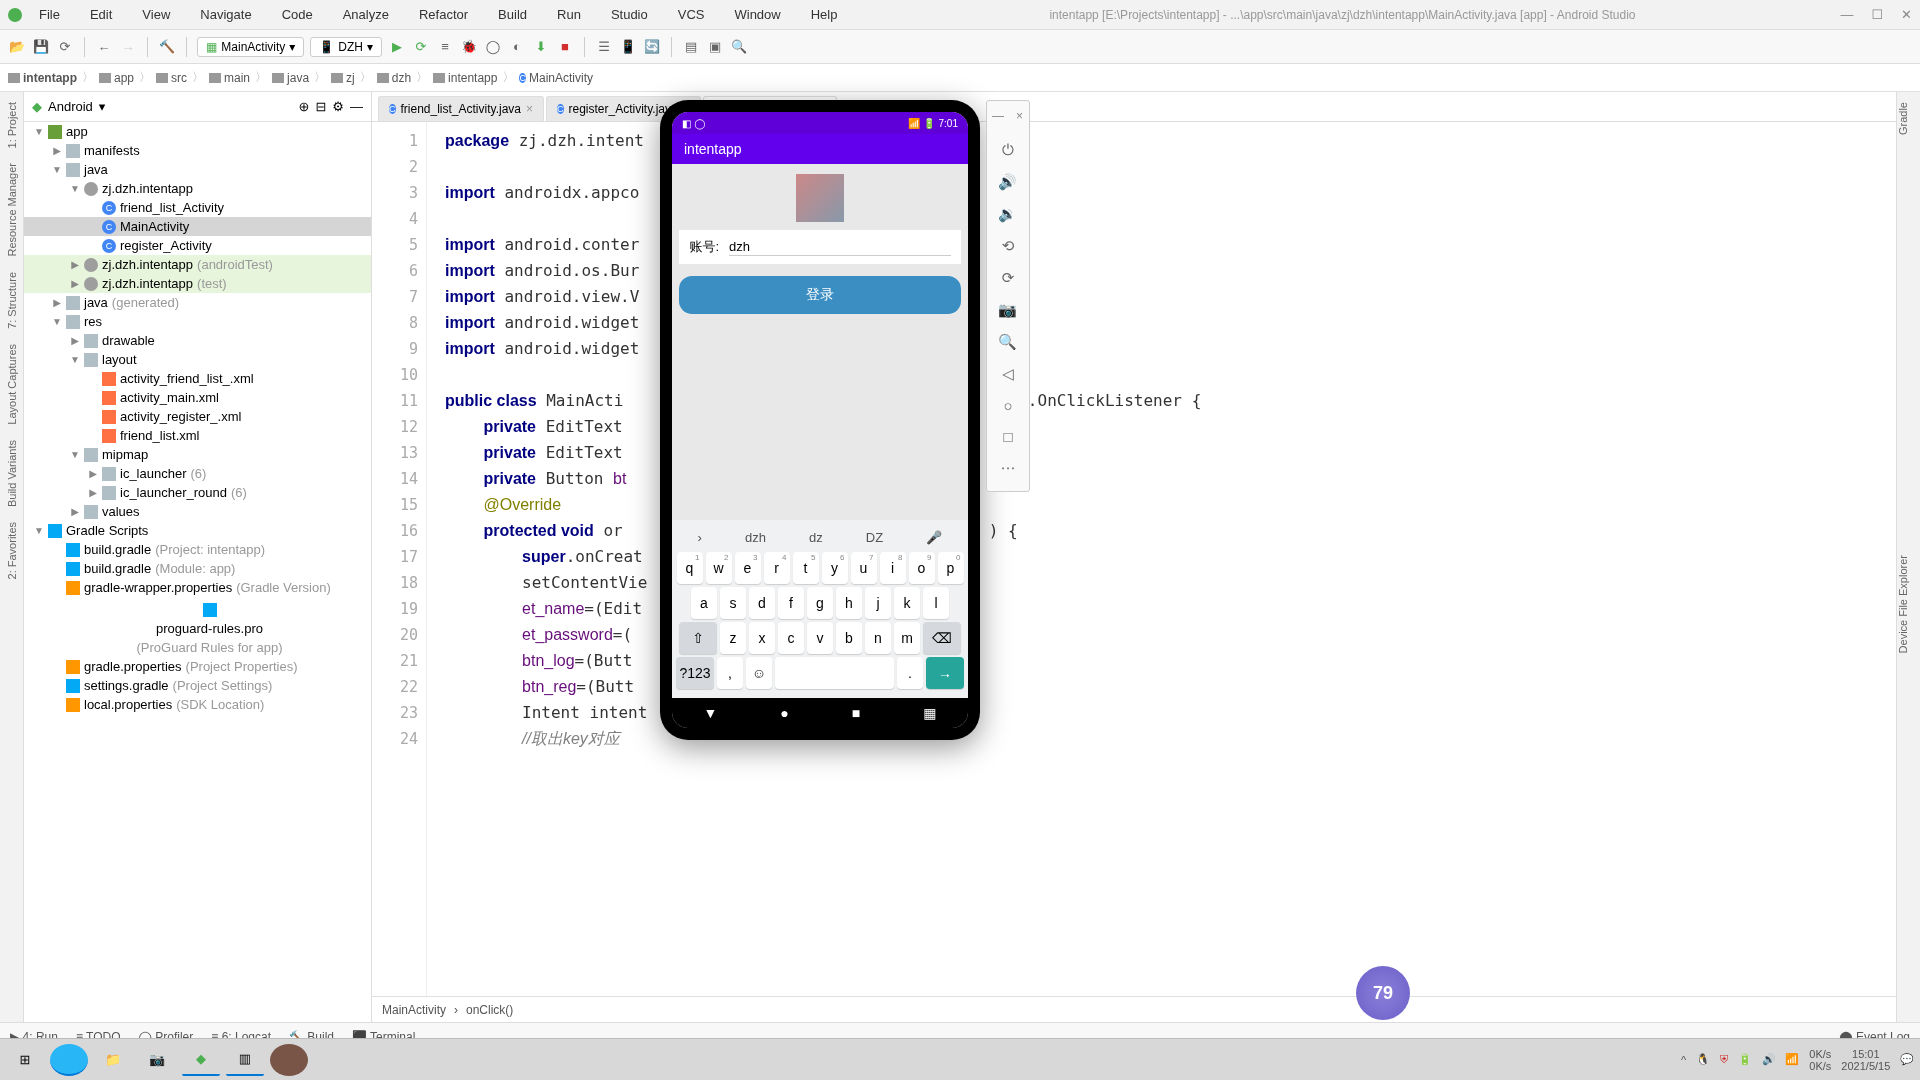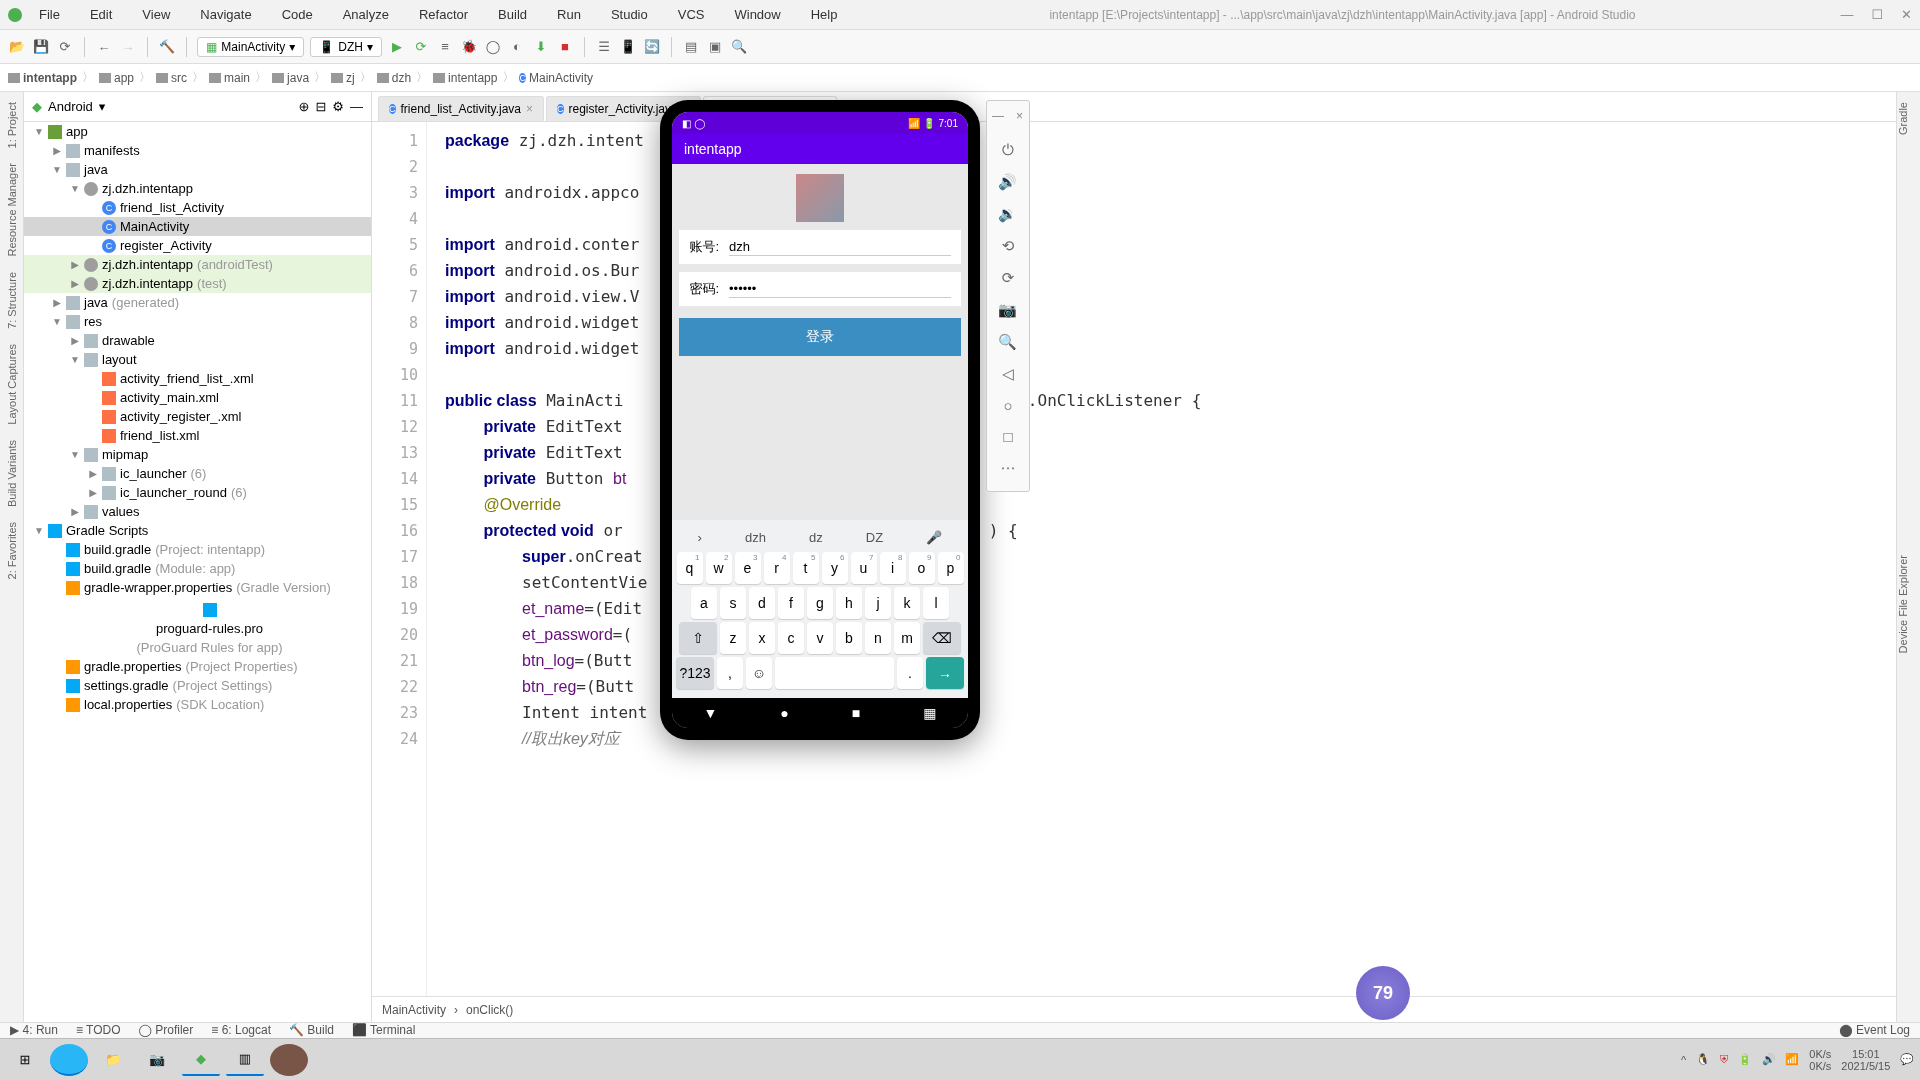--- a/index.html
+++ b/index.html
@@ -45,37 +45,37 @@
 .tab .close { color:#999; }
 .code-body { flex:1; display:flex; position:relative; overflow:hidden; }
 .gutter { width:55px; background:#fff; border-right:1px solid #eee; text-align:right; padding:6px 8px 0 0; color:#aaa; font-family:Consolas,monospace; font-size:15px; line-height:26px; }
 .code { flex:1; padding:6px 0 0 18px; font-family:Consolas,monospace; font-size:16px; line-height:26px; white-space:pre; color:#333; }
 .kw { color:#000080; font-weight:bold; }
 .ann { color:#808000; }
 .cmt { color:#808080; font-style:italic; }
 .field { color:#660e7a; }
 .crumb-bottom { height:26px; border-top:1px solid #e0e0e0; display:flex; align-items:center; padding:0 10px; font-size:12px; color:#555; gap:8px; }
 .right-rail { width:24px; background:#f2f2f2; border-left:1px solid #ddd; }
-.bottom-bar { height:28px; background:#f8f8f8; border-top:1px solid #ddd; display:flex; padding:0 10px; gap:18px; font-size:12px; color:#555; }
+.bottom-bar { height:28px; background:#f8f8f8; border-top:1px solid #ddd; display:flex; align-items:center; padding:0 10px; gap:18px; font-size:12px; color:#555; }
 .status-bar { height:28px; background:#f2f2f2; border-top:1px solid #ddd; display:flex; align-items:center; padding:0 10px; font-size:12px; color:#555; }
 .status-bar .gap { flex:1; }
 .taskbar { height:42px; background:#d8d8d8; border-top:1px solid #bbb; display:flex; align-items:center; padding:0 6px; gap:6px; position:absolute; bottom:0; left:0; right:0; }
 .task-icon { width:38px; height:32px; display:flex; align-items:center; justify-content:center; cursor:pointer; border-radius:2px; }
 .task-icon.active { border-bottom:2px solid #0078d7; }
 .tray { margin-left:auto; display:flex; align-items:center; gap:10px; color:#555; font-size:11px; }
 
 .emulator { position:absolute; left:660px; top:100px; width:320px; height:640px; background:#000; border-radius:28px; padding:12px; box-shadow:0 8px 30px rgba(0,0,0,0.4); }
 .em-screen { width:100%; height:100%; background:#e8e8e8; border-radius:16px; overflow:hidden; display:flex; flex-direction:column; }
 .em-status { height:22px; background:#5f00d8; color:#fff; display:flex; align-items:center; justify-content:space-between; padding:0 10px; font-size:10px; }
 .em-title { height:30px; background:#6200ee; color:#fff; display:flex; align-items:center; padding:0 12px; font-size:14px; }
 .em-content { flex:1; background:#e8e8e8; display:flex; flex-direction:column; align-items:center; }
 .em-avatar { width:48px; height:48px; background:linear-gradient(135deg,#c88,#89a); margin-top:10px; }
 .em-field { width:95%; background:#fff; margin-top:8px; padding:8px 10px; display:flex; gap:10px; font-size:13px; }
 .em-field input { border:none; border-bottom:1px solid #ccc; flex:1; font-size:13px; outline:none; }
-.em-btn { width:95%; background:#3b8ec2; color:#fff; text-align:center; padding:10px 0; margin-top:12px; font-size:14px; cursor:pointer; }
+.em-btn { width:95%; background:#3b8ec2; color:#fff; text-align:center; padding:10px 0; margin-top:12px; font-size:14px; cursor:pointer;border-radius:13px; }
 .em-kbd { background:#eff1f3; padding:6px 4px; }
 .kbd-sug { display:flex; justify-content:space-around; align-items:center; padding:4px 0; font-size:13px; color:#555; }
 .kbd-row { display:flex; justify-content:center; gap:3px; margin:3px 0; }
 .kbd-key { background:#fff; border-radius:4px; padding:8px 0; width:26px; text-align:center; font-size:14px; position:relative; box-shadow:0 1px 1px rgba(0,0,0,0.15); }
 .kbd-key sup { position:absolute; top:1px; right:3px; font-size:8px; color:#888; }
 .kbd-key.wide { width:38px; background:#d5d8dc; }
 .kbd-key.space { flex:1; }
 .kbd-key.go { background:#26a69a; color:#fff; }
 .em-nav { height:30px; background:#000; display:flex; justify-content:space-around; align-items:center; color:#fff; font-size:14px; }
 .em-sidebar { position:absolute; left:986px; top:100px; width:44px; background:#f9f9f9; border:1px solid #ccc; border-radius:3px; display:flex; flex-direction:column; align-items:center; gap:14px; padding:8px 0 14px; }
@@ -465,24 +465,20 @@
     <div class="em-status">
       <span>◧ ◯</span>
       <span>📶 🔋 <span>7:01</span></span>
     </div>
     <div class="em-title">intentapp</div>
     <div class="em-content">
       <div class="em-avatar"></div>
       <div class="em-field">
         <span>账号:</span>
         <input value="dzh" style="">
-      </div>
-      <div class="em-field">
-        <span>密码:</span>
-        <input value="••••••" style="">
       </div>
       <div class="em-btn">登录</div>
       <div style="flex:1"></div>
       <div class="em-kbd" style="width:100%">
         <div class="kbd-sug">
           <span>›</span>
           <span>dzh</span>
           <span>dz</span>
           <span>DZ</span>
           <span>🎤</span>

